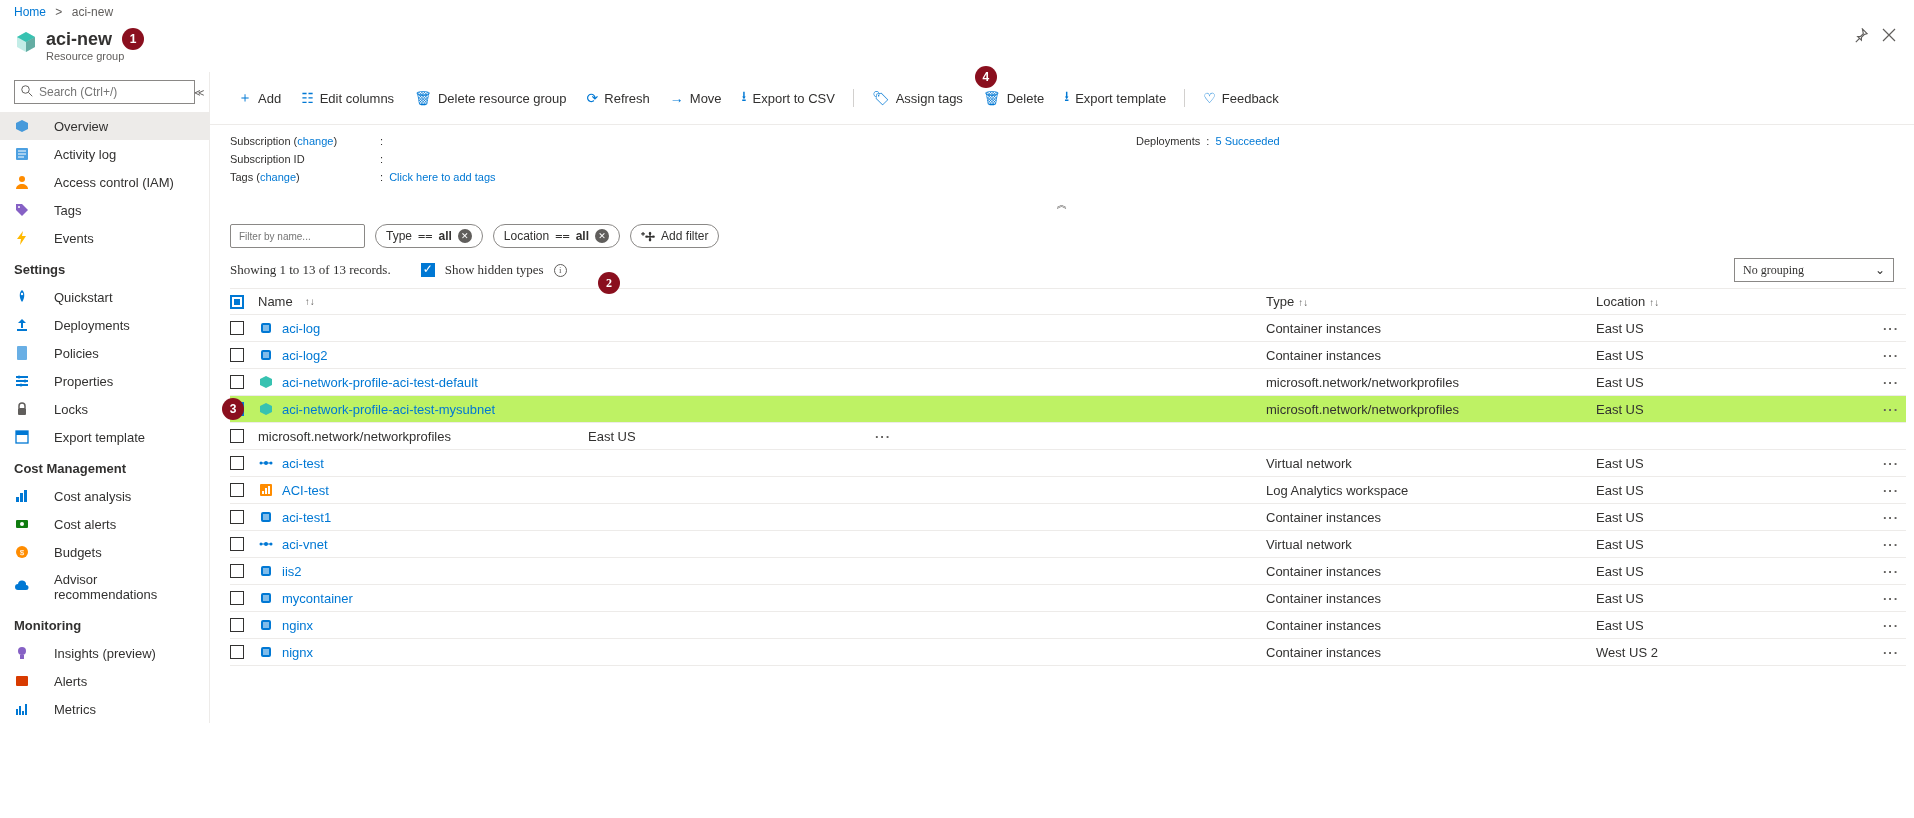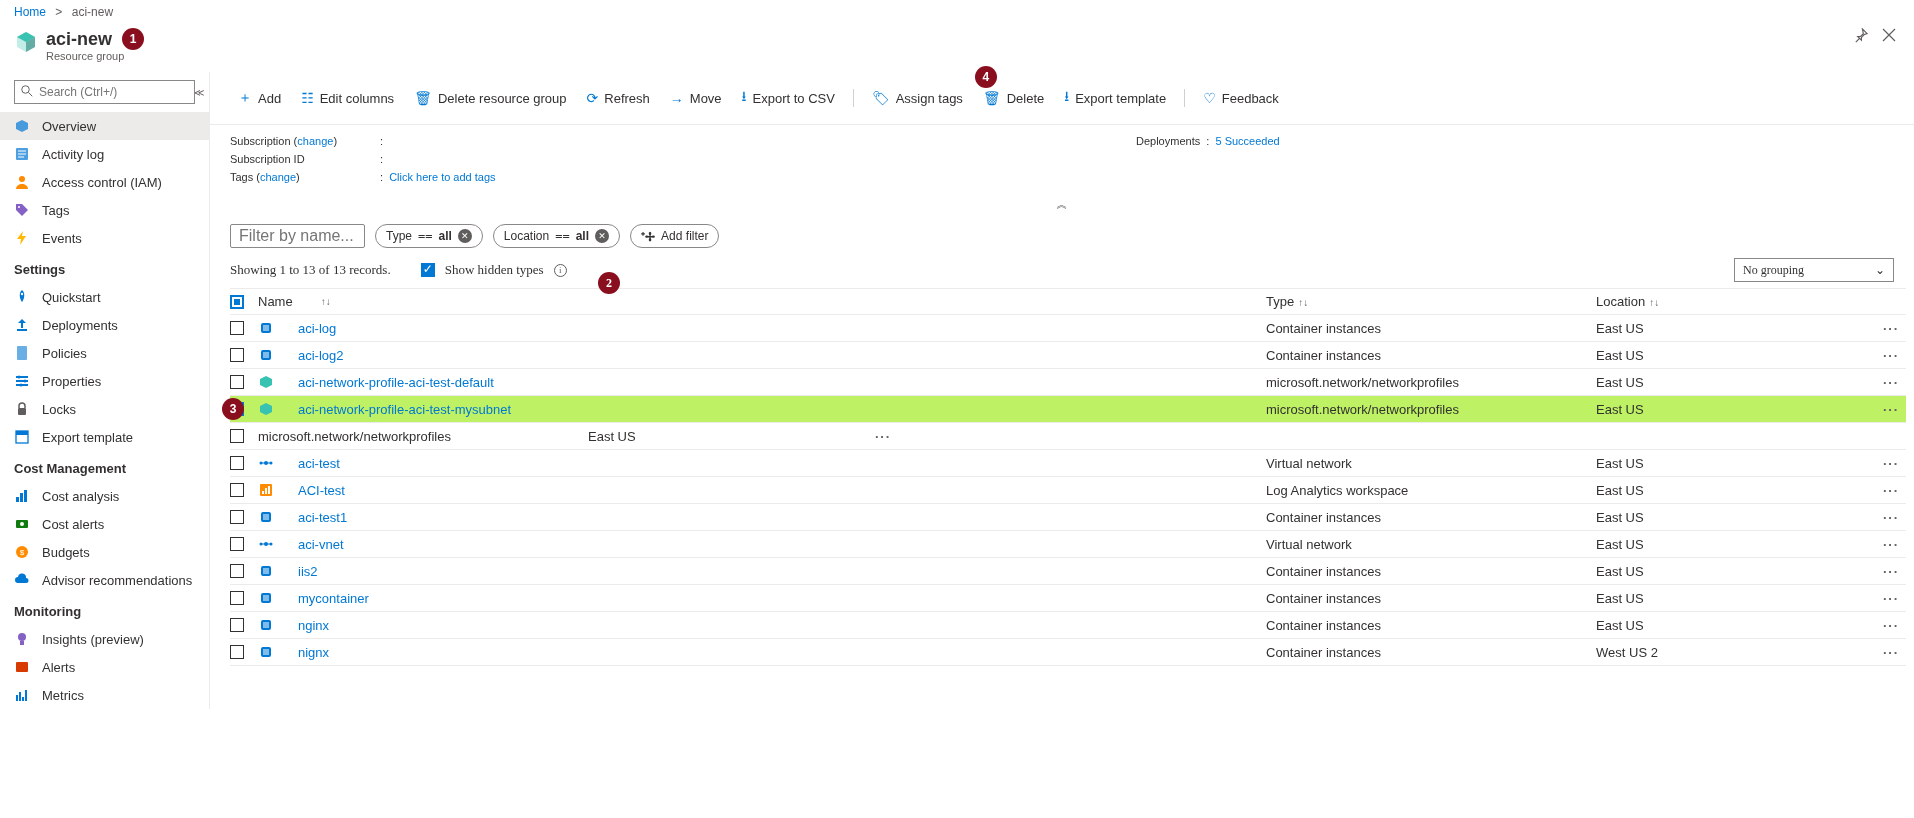--- a/index.html
+++ b/index.html
@@ -19,62 +19,62 @@
 .num-badge { position: absolute; width: 22px; height: 22px; border-radius: 50%; background: #8a0f1e; color: #fff; font-size: 12px; font-weight: 600; display: inline-flex; align-items: center; justify-content: center; z-index: 50; }
 .inline-badge { width: 22px; height: 22px; border-radius: 50%; background: #8a0f1e; color: #fff; font-size: 12px; font-weight: 600; display: inline-flex; align-items: center; justify-content: center; margin-left: 10px; }
 
 .main { display: flex; }
 .sidebar { width: 210px; border-right: 1px solid #edebe9; padding-top: 0; position: relative; }
 .search-box { margin: 8px 14px; border: 1px solid #8a8886; display: flex; align-items: center; height: 24px; padding: 0 6px; font-size: 12px; color: #605e5c; }
 .search-box input { border: none; outline: none; flex: 1; font-size: 12px; margin-left: 6px; color: #323130; }
 .search-caret { font-size: 10px; color: #605e5c; }
 
 .nav-section-title { font-size: 13px; font-weight: 600; padding: 10px 14px 6px; color: #323130; }
-.nav-item { display: flex; align-items: center; gap: 12px; padding: 6px 14px; font-size: 13px; color: #323130; cursor: pointer; }
+.nav-item { display: flex; align-items: center; gap: 24px; padding: 6px 14px; font-size: 13px; color: #323130; cursor: pointer; }
 .nav-item.active { background: #edebe9; }
 .nav-item .nicon { width: 16px; height: 16px; display: inline-flex; align-items: center; justify-content: center; }
 
 .content { flex: 1; padding: 0 0 20px 0; min-width: 0; }
 
 .toolbar { display: flex; align-items: center; gap: 4px; padding: 10px 14px 10px 20px; border-bottom: 1px solid #edebe9; flex-wrap: wrap; position: relative; }
 .tbbtn { display: inline-flex; align-items: center; gap: 6px; padding: 4px 8px; font-size: 13px; color: #323130; cursor: pointer; border-radius: 2px; }
 .tbbtn .ticon { color: #0078d4; font-size: 14px; }
 .tb-sep { width: 1px; height: 18px; background: #d2d0ce; margin: 0 6px; }
 
 .essentials { padding: 10px 20px 6px 20px; }
 .ess-row { display: flex; margin-bottom: 6px; font-size: 11px; }
 .ess-label { width: 150px; color: #323130; }
 .ess-value { color: #323130; }
 .ess-right { position: absolute; left: 910px; margin-left: 16px; }
 
 .collapse-bar { text-align: center; color: #605e5c; font-size: 11px; padding: 2px 0; cursor: pointer; }
 
 .filter-row { display: flex; align-items: center; gap: 10px; padding: 10px 20px; flex-wrap: wrap; }
-.filter-input { border: 1px solid #8a8886; height: 24px; width: 135px; padding: 0 8px; font-size: 16px; border-radius: 2px; }
+.filter-input { border: 1px solid #8a8886; height: 24px; width: 135px; padding: 0 8px; font-size: 10px; border-radius: 2px; }
 .pill { border: 1px solid #8a8886; border-radius: 12px; height: 24px; padding: 0 10px; display: inline-flex; align-items: center; gap: 6px; font-size: 12px; cursor: pointer; }
 .pill .pill-x { background: #605e5c; color: #fff; border-radius: 50%; width: 14px; height: 14px; display: inline-flex; align-items: center; justify-content: center; font-size: 9px; }
 .pill .plus { font-weight: 600; }
 .pill b { font-weight: 600; }
 .pill .mono { font-family: "Consolas", monospace; font-size: 12px; }
 
 .count-row { display: flex; align-items: center; padding: 0 20px 6px; gap: 10px; font-size: 13px; position: relative; font-family: Liberation Serif, serif; }
 .checkbox { width: 14px; height: 14px; border: 1px solid #323130; display: inline-block; position: relative; cursor: pointer; background: #fff; }
 .checkbox.checked { background: #0078d4; border-color: #0078d4; }
 .checkbox.checked::after { content: "✓"; color: #fff; position: absolute; top: -2px; left: 1px; font-size: 12px; }
 .checkbox.mixed { border: 2px solid #0078d4; }
 .checkbox.mixed::after { content: ""; background: #0078d4; position: absolute; top: 2px; left: 2px; right: 2px; bottom: 2px; }
 .info-circle { border: 1px solid #605e5c; border-radius: 50%; width: 13px; height: 13px; display: inline-flex; align-items: center; justify-content: center; font-size: 9px; color: #605e5c; }
 
 .grouping-select { margin-left: auto; border: 1px solid #8a8886; height: 24px; width: 160px; padding: 0 8px; font-size: 12px; display: flex; align-items: center; justify-content: space-between; cursor: pointer; }
 
 .grid { padding: 0 8px 0 20px; }
 .grid-head, .grid-row { display: flex; align-items: center; border-bottom: 1px solid #edebe9; min-height: 27px; font-size: 13px; }
 .grid-head { border-top: 1px solid #edebe9; font-weight: 400; color: #323130; }
 .col-check { width: 28px; display: flex; align-items: center; }
-.col-name { flex: 1; display: flex; align-items: center; gap: 24px; min-width: 0; }
+.col-name { flex: 1; display: flex; align-items: center; gap: 8px; min-width: 0; }
 .col-type { width: 330px; }
 .col-loc { width: 280px; }
 .col-menu { width: 30px; text-align: center; color: #605e5c; cursor: pointer; font-weight: 700; letter-spacing: 1px; }
 .grid-row.selected { background: #bef264; }
 .sort-arrows { font-size: 10px; color: #605e5c; margin-left: 4px; }
 .res-icon { width: 16px; height: 16px; display: inline-flex; align-items: center; justify-content: center; flex-shrink: 0; }
 .col-name a { white-space: nowrap; overflow: hidden; text-overflow: ellipsis; }
 
 .row-wrap { position: relative; }
 </style>

